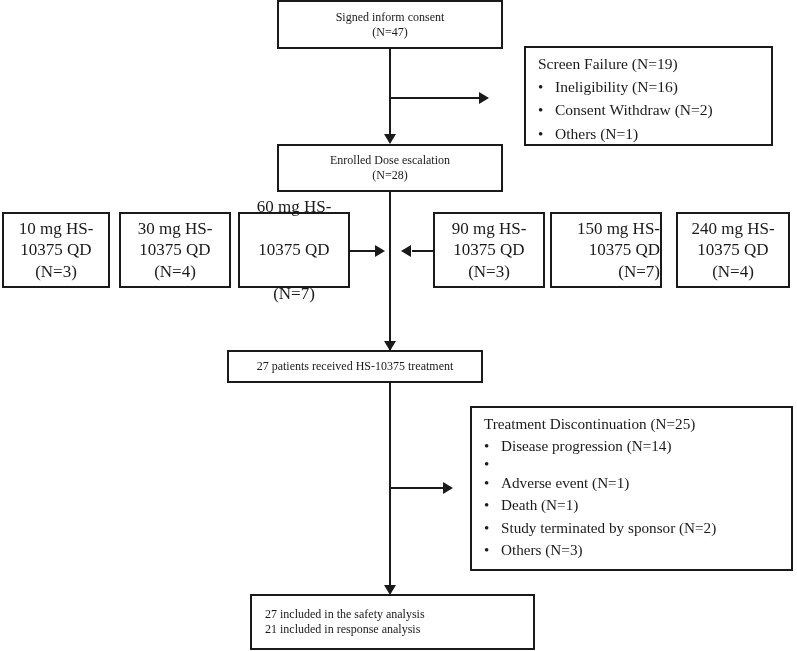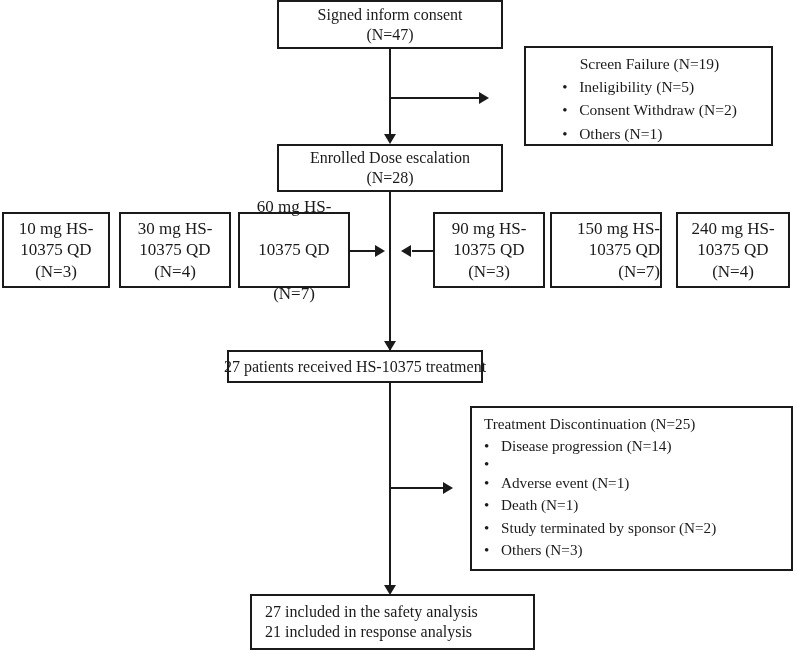--- a/index.html
+++ b/index.html
@@ -18,21 +18,21 @@
     overflow: hidden;
   }
   .box {
     position: absolute;
     box-sizing: border-box;
     border: 2px solid #1a1a1a;
     background: #ffffff;
     display: flex;
     flex-direction: column;
     justify-content: center;
-    font-size: 16px;
+    font-size: 12px;
     line-height: 1.22;
     color: #1a1a1a;
   }
   .box.center { align-items: center; text-align: center; }
   .box.left   { align-items: flex-start; text-align: left; }
 
   .box .ln { display: block; white-space: nowrap; }
 
   
   .dose {
@@ -63,21 +63,21 @@
   .listbox li .bullet {
     display: inline-block;
     width: 17px;
     flex: 0 0 17px;
     text-align: left;
     font-size: 15px;
     line-height: 1;
   }
   .listbox li .txt { display: inline-block; }
 
-  #screen-failure-box { font-size: 15.5px; align-items: center; }
+  #screen-failure-box { font-size: 15.5px; }
   #screen-failure-box li { line-height: 1.52; }
   #discontinuation-box { font-size: 15.2px; }
   #discontinuation-box li { line-height: 1.47; }
 
   
   .vline, .hline {
     position: absolute;
     background: #1a1a1a;
   }
   .vline { width: 2px; }
@@ -119,21 +119,21 @@
   <div class="arrow-down" style="left:384px; top:134px;"></div>
 
   <div class="hline" style="left:389px; top:97px; width:92px;"></div>
   <div class="arrow-right" style="left:479px; top:92px;"></div>
 
   <div class="box left listbox" id="screen-failure-box" style="left:524px; top:46px; width:249px; height:100px;">
     <span class="head">Screen Failure  (N=19)</span>
     <ul>
       <li>
         <span class="bullet">•</span>
-        <span class="txt">Ineligibility  (N=5)</span>
+        <span class="txt">Ineligibility  (N=16)</span>
       </li>
       <li>
         <span class="bullet">•</span>
         <span class="txt">Consent Withdraw (N=2)</span>
       </li>
       <li>
         <span class="bullet">•</span>
         <span class="txt">Others (N=1)</span>
       </li>
     </ul>

